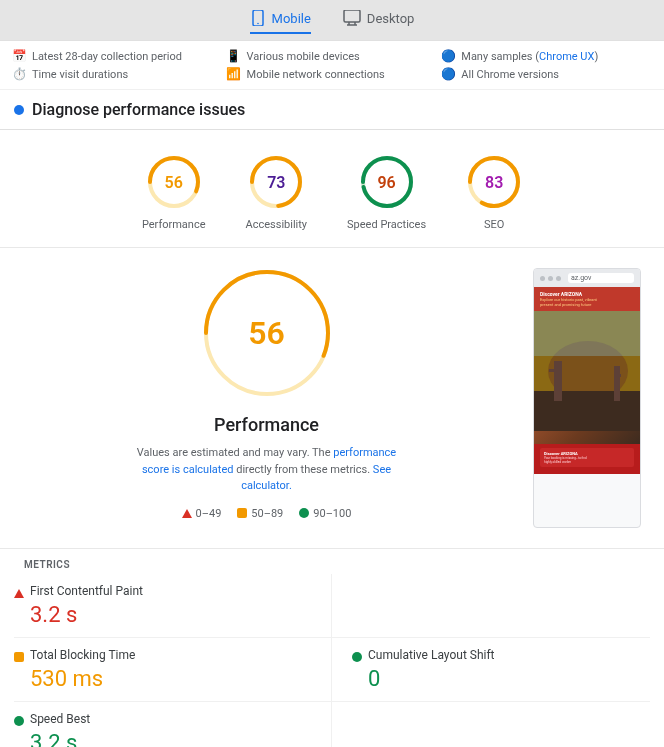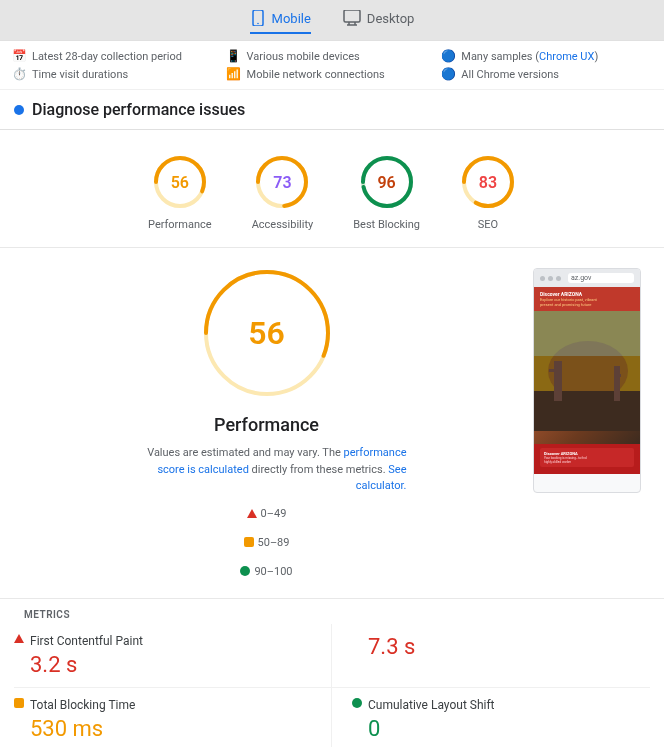--- a/index.html
+++ b/index.html
@@ -153,31 +153,30 @@
     }
     .perf-title {
       font-size: 18px;
       font-weight: 500;
       color: #202124;
       margin-bottom: 10px;
     }
     .perf-desc {
       font-size: 11px;
       color: #5f6368;
-      text-align: right;
+      text-align: center;
       line-height: 1.5;
       max-width: 280px;
     }
     .perf-desc a { color: #1a73e8; text-decoration: none; }
     .legend-row {
       display: flex;
       gap: 16px;
       margin-top: 12px;
       align-items: center;
-      flex-direction: column;
     }
     .legend-item {
       display: flex;
       align-items: center;
       gap: 4px;
       font-size: 11px;
       color: #5f6368;
     }
     .legend-dot {
       width: 10px;
@@ -198,21 +197,21 @@
       background: #f29900;
     }
 
     
     .perf-right {
       width: 115px;
       flex-shrink: 0;
     }
     .screenshot-frame {
       width: 108px;
-      height: 225px;
+      height: 260px;
       border: 1px solid #dadce0;
       border-radius: 4px;
       overflow: hidden;
       background: #f8f9fa;
       position: relative;
     }
     .screenshot-top-bar {
       height: 18px;
       background: #e8eaed;
       display: flex;
@@ -280,21 +279,21 @@
     }
     .metric-cell:nth-child(odd) {
       padding-right: 20px;
       border-right: 1px solid #f0f0f0;
     }
     .metric-cell:nth-child(even) {
       padding-left: 20px;
     }
     .metric-header {
       display: flex;
-      align-items: flex-start;
+      align-items: flex-end;
       gap: 6px;
       margin-bottom: 4px;
     }
     .metric-indicator-tri {
       width: 0;
       height: 0;
       border-left: 5px solid transparent;
       border-right: 5px solid transparent;
       border-bottom: 9px solid #d93025;
       flex-shrink: 0;
@@ -392,43 +391,43 @@
     </div>
     <span class="score-label">Performance</span>
     </div>
     <div class="score-item">
     <div class="score-circle">
       
     <svg width="56" height="56" viewBox="0 0 56 56">
       <circle cx="28" cy="28" r="24" fill="none" stroke="#fce8b2" stroke-width="4"></circle>
       <circle cx="28" cy="28" r="24" fill="none" stroke="#f29900" stroke-width="4" stroke-dasharray="110.08140658178635 40.715040790523716" stroke-linecap="round" transform="rotate(-90 28 28)"></circle>
     </svg>
-      <span class="score-num" style="color:#8b5cf6">73</span>
+      <span class="score-num" style="color:#4c1d95">73</span>
     </div>
     <span class="score-label">Accessibility</span>
     </div>
     <div class="score-item">
     <div class="score-circle">
       
     <svg width="56" height="56" viewBox="0 0 56 56">
       <circle cx="28" cy="28" r="24" fill="none" stroke="#c8e6c9" stroke-width="4"></circle>
       <circle cx="28" cy="28" r="24" fill="none" stroke="#0d904f" stroke-width="4" stroke-dasharray="144.76458947741767 6.031857894892397" stroke-linecap="round" transform="rotate(-90 28 28)"></circle>
     </svg>
       <span class="score-num" style="color:#c2410c">96</span>
     </div>
-    <span class="score-label">Best Blocking</span>
+    <span class="score-label">Speed Practices</span>
     </div>
     <div class="score-item">
     <div class="score-circle">
       
     <svg width="56" height="56" viewBox="0 0 56 56">
       <circle cx="28" cy="28" r="24" fill="none" stroke="#fce8b2" stroke-width="4"></circle>
       <circle cx="28" cy="28" r="24" fill="none" stroke="#f29900" stroke-width="4" stroke-dasharray="125.16105131901735 25.635396053292723" stroke-linecap="round" transform="rotate(-90 28 28)"></circle>
     </svg>
-      <span class="score-num" style="color:#ef4444">83</span>
+      <span class="score-num" style="color:#a21caf">83</span>
     </div>
     <span class="score-label">SEO</span>
     </div>
   </div>
 
 <div class="main-section">
   <div class="perf-left">
 
     <div class="big-circle" id="big-circle">
     <svg width="130" style="position:absolute;top:0;left:0;" height="130" viewBox="0 0 130 130">
@@ -500,21 +499,20 @@
 <div class="metrics-header">METRICS</div>
 <div class="metrics-grid" id="metrics-grid">
     <div class="metric-cell">
       <div class="metric-header">
         <div class="metric-indicator-tri"></div>
         <span class="metric-name">First Contentful Paint</span>
       </div>
       <div class="metric-value red">3.2 s</div>
     </div>
     <div class="metric-cell">
-      <div class="metric-value red">7.3 s</div>
     </div>
     <div class="metric-cell">
       <div class="metric-header">
         <div class="metric-indicator-sq"></div>
         <span class="metric-name">Total Blocking Time</span>
       </div>
       <div class="metric-value orange">530 ms</div>
     </div>
     <div class="metric-cell">
       <div class="metric-header">

